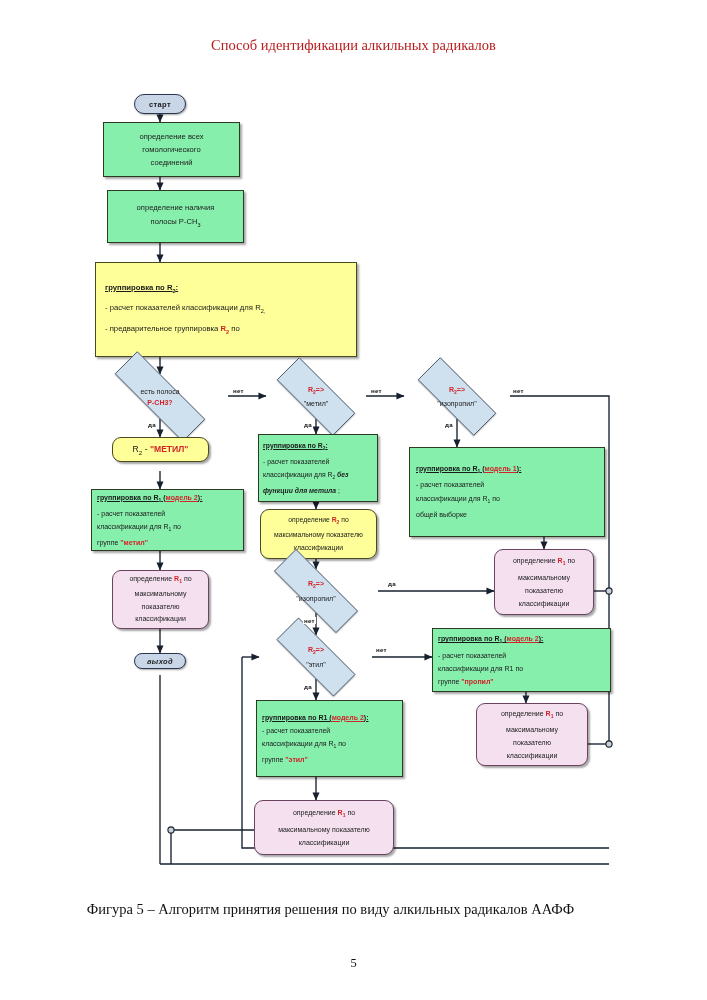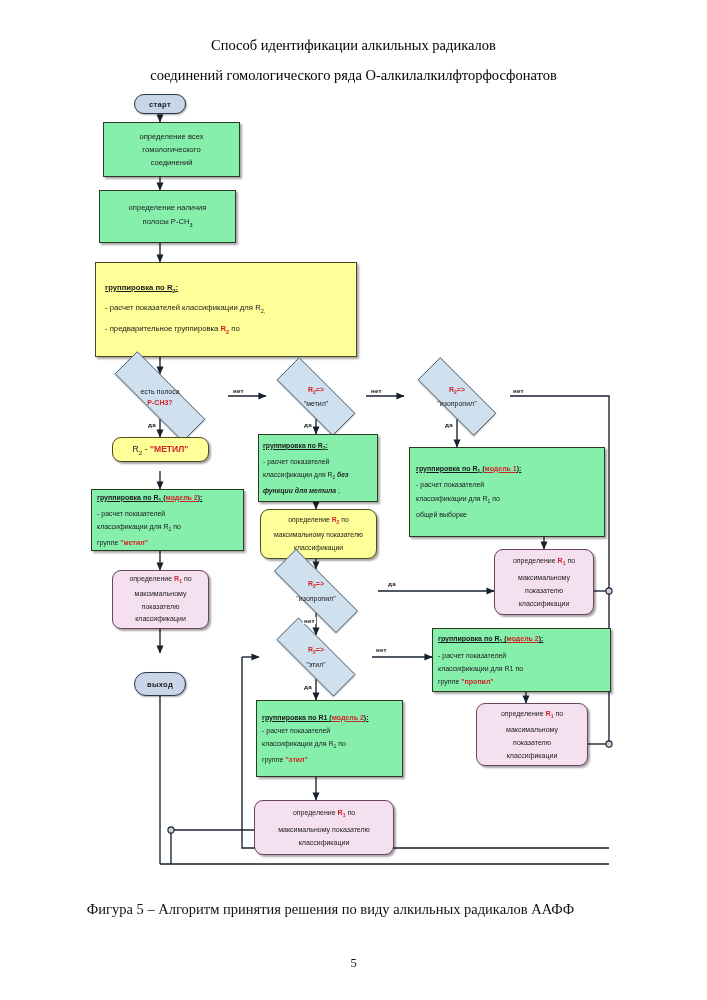--- a/index.html
+++ b/index.html
@@ -9,21 +9,21 @@
     background:#ffffff;
     font-family:"Liberation Serif", serif;
     position:relative;
     overflow:hidden;
   }
   
   #title-block {
     position:absolute; left:0; top:30px; width:707px;
     text-align:center;
     font-family:"Liberation Serif", serif;
-    font-size:14.5px; color:#000000; line-height:30px;
+    font-size:14.5px; color:#b91c1c; line-height:30px;
   }
   #title-block .tline { display:block; }
   
   #caption-block {
     position:absolute; left:0; top:896px; width:661px;
     text-align:center;
     font-family:"Liberation Serif", serif;
     font-size:14.5px; color:#111; line-height:27px;
   }
   #page-number {
@@ -111,21 +111,20 @@
     background:#fff;
     padding:0 1px;
     letter-spacing:.2px;
   }
 </style>
 </head>
 <body>
 
 <div id="title-block">
   <span class="tline">Способ идентификации алкильных радикалов</span>
-  <span class="tline">соединений гомологического ряда О-алкилалкилфторфосфонатов</span>
 </div>
 
 <div id="flow">
 
   <svg id="flow-svg" width="707" height="1000">
     <defs>
       <marker id="ah" markerWidth="7" markerHeight="7" refX="5.6" refY="2.6" orient="auto">
         <path d="M0,0 L6,2.6 L0,5.2 z" fill="#16202e"></path>
       </marker>
     </defs>
@@ -200,21 +199,21 @@
   <div class="node terminator" style="left:111px; top:94px; width:52px; height:20px;">
     <span class="line">старт</span>
   </div>
 
   <div class="node proc-green" style="left:80px; top:122px; width:137px; height:55px; font-size:7.6px; line-height:13px;">
     <span class="line">определение всех</span>
     <span class="line">гомологического</span>
     <span class="line">соединений</span>
   </div>
 
-  <div class="node proc-green" style="left:76px; top:190px; width:137px; height:53px; font-size:7.6px; line-height:14px;">
+  <div class="node proc-green" style="left:84px; top:190px; width:137px; height:53px; font-size:7.6px; line-height:14px;">
     <span class="line">определение наличия</span>
     <span class="line"><span>полосы P-CH</span><sub>3</sub></span>
   </div>
 
   <div class="node proc-yellow" style="left:72px; top:262px; width:262px; height:95px; font-size:7.7px; line-height:17px; align-items:flex-start; padding:7px 9px;">
     <span class="line tl hdr"><span>группировка по R</span><sub>2</sub><span>:</span></span>
     <span class="line tl"><span>- расчет показателей классификации для R</span><sub>2,</sub></span>
     <span class="line tl"><span>- предварительное группировка </span><span class="rred">R</span><sub class="rred">2</sub><span> по</span></span>
   </div>
 
@@ -247,21 +246,21 @@
     <span class="line tl"><span>группе </span><span class="rred">"метил"</span></span>
   </div>
 
   <div class="node proc-pink" style="left:89px; top:570px; width:97px; height:59px; font-size:7px; line-height:12.5px;">
     <span class="line"><span>определение </span><span class="rred">R</span><sub class="rred">1</sub><span> по</span></span>
     <span class="line">максимальному</span>
     <span class="line">показателю</span>
     <span class="line">классификации</span>
   </div>
 
-  <div class="node terminator" style="left:111px; top:672px; width:52px; height:24px;">
+  <div class="node terminator" style="left:111px; top:653px; width:52px; height:16px;font-style:italic;">
     <span class="line">выход</span>
   </div>
 
   <div class="node proc-green" style="left:235px; top:434px; width:120px; height:68px; font-size:6.8px; line-height:13px; align-items:flex-start; padding:3px 4px;">
     <span class="line tl hdr"><span>группировка по R</span><sub>2</sub><span>:</span></span>
     <span class="line tl">- расчет показателей</span>
     <span class="line tl"><span>классификации для R</span><sub>2</sub><span class="bi"> без</span></span>
     <span class="line tl"><span class="bi">функции для метила</span><span> ;</span></span>
   </div>
 

